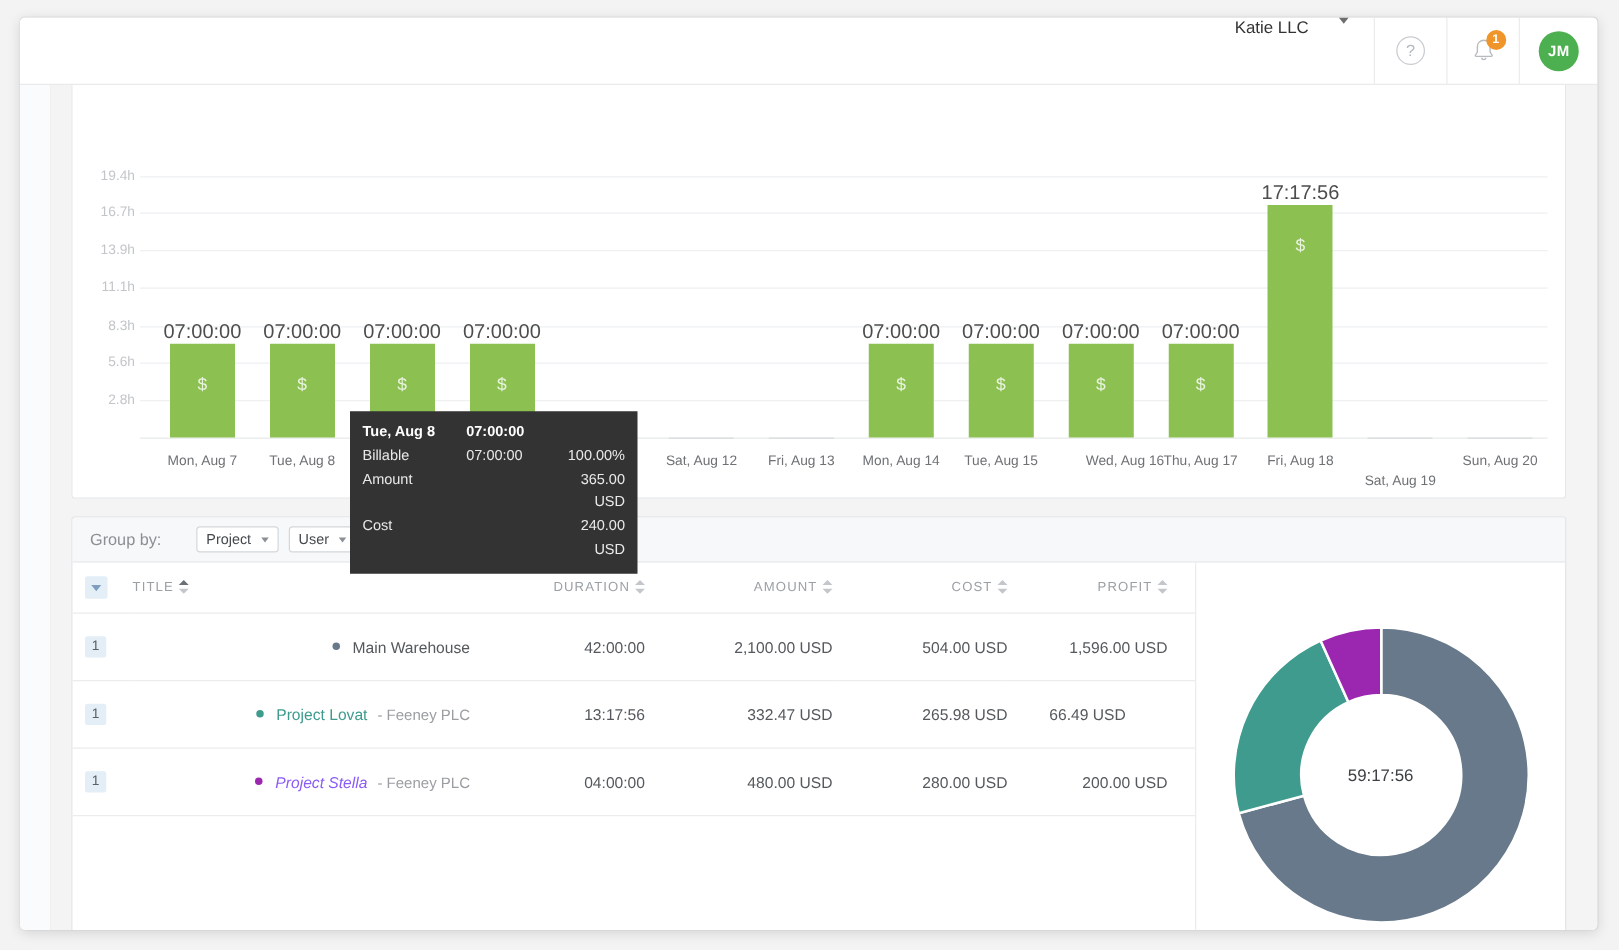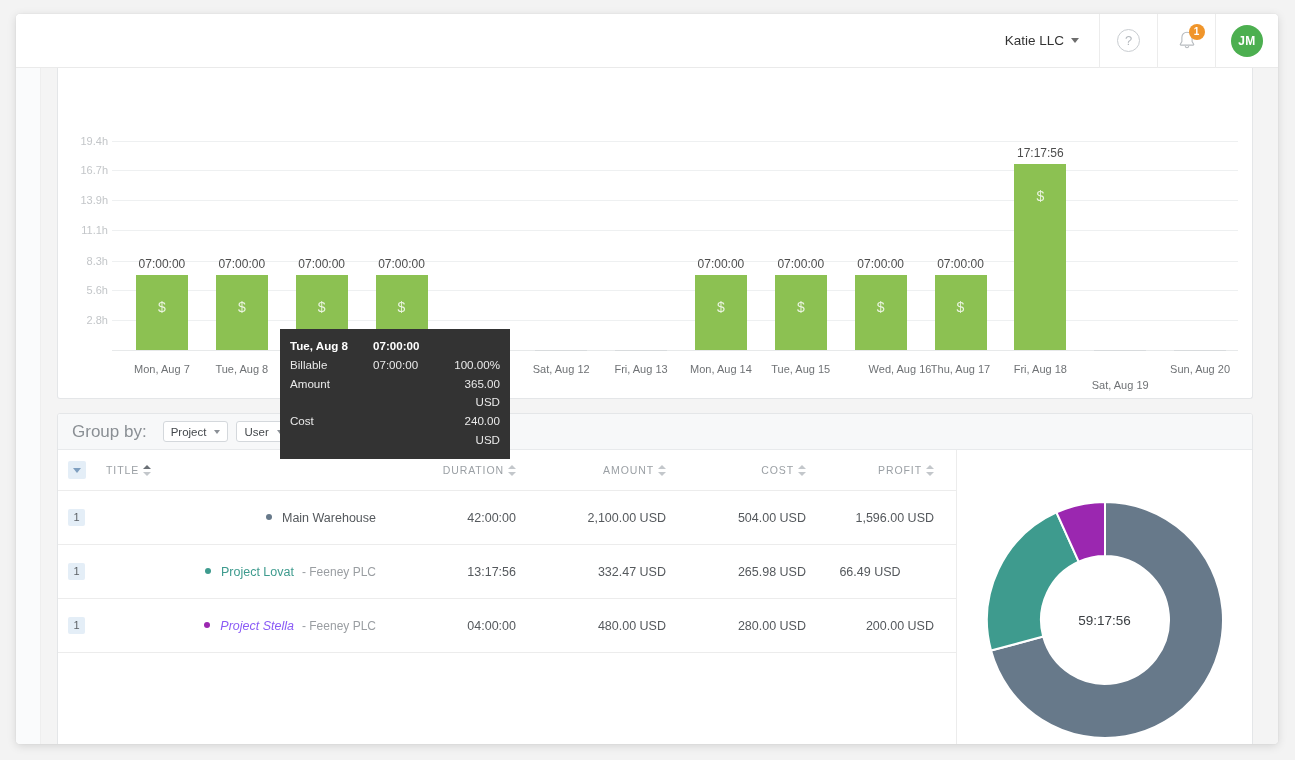--- a/index.html
+++ b/index.html
@@ -26,21 +26,21 @@
   }
 
   
   .topbar {
     position: absolute; left: 0; top: 0; width: 100%; height: 54px;
     background: #ffffff;
     border-bottom: 1px solid #eaeaea;
     display: flex; align-items: center; justify-content: flex-end;
   }
   .org-switcher {
-    display: flex; align-items: center; gap: 7px;
+    display: flex; align-items: flex-start; gap: 24px;
     padding: 0 20px 0 14px;
     height: 54px;
     font-size: 13.5px; color: #333333;
     cursor: pointer;
     border-right: 1px solid #ececec;
   }
   .caret-down {
     width: 0; height: 0;
     border-left: 4px solid transparent;
     border-right: 4px solid transparent;
@@ -138,21 +138,21 @@
     background: #8cc152;
     display: flex; justify-content: center;
     cursor: pointer;
   }
   .bar-dollar {
     color: #ffffff; font-size: 14px; margin-top: 24px;
     opacity: .82;
   }
   .bar-value {
     position: absolute;
-    font-size: 12px; color: #4d4d4d;
+    font-size: 16px; color: #4d4d4d;
     text-align: center;
     white-space: nowrap;
   }
   .empty-stub {
     position: absolute; height: 1px; background: #d8dbdd;
   }
   .xtick {
     position: absolute;
     font-size: 11px; color: #6f7275;
     text-align: center; white-space: nowrap;
@@ -187,21 +187,21 @@
   }
   .groupby-bar {
     height: 36px;
     background: #f7f8f9;
     border-bottom: 1px solid #e8eaec;
     display: flex; align-items: center;
     padding: 0 14px;
     gap: 8px;
   }
   .groupby-label {
-    font-size: 17px; color: #8a8f94; margin-right: 8px; text-align: center;
+    font-size: 13px; color: #8a8f94; margin-right: 20px; text-align: center;
   }
   .mini-select {
     height: 21px; padding: 0 7px;
     background: #ffffff;
     border: 1px solid #d4d8dc;
     border-radius: 3px;
     font-size: 11.5px; color: #44484c;
     display: flex; align-items: center; gap: 8px;
     cursor: pointer;
   }

